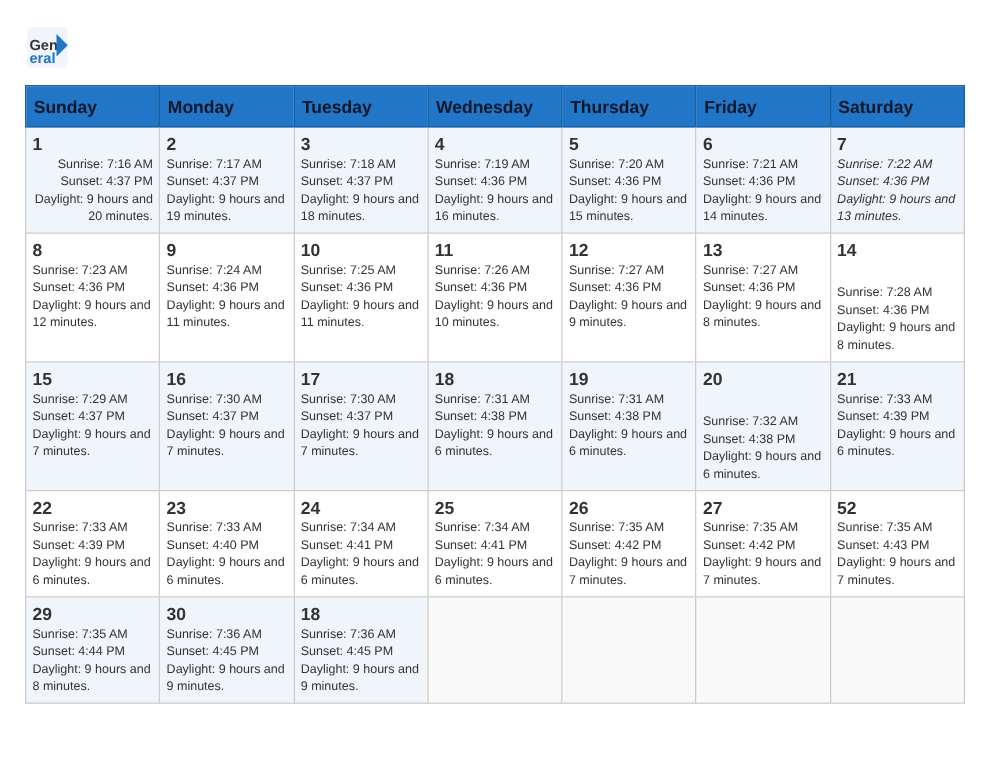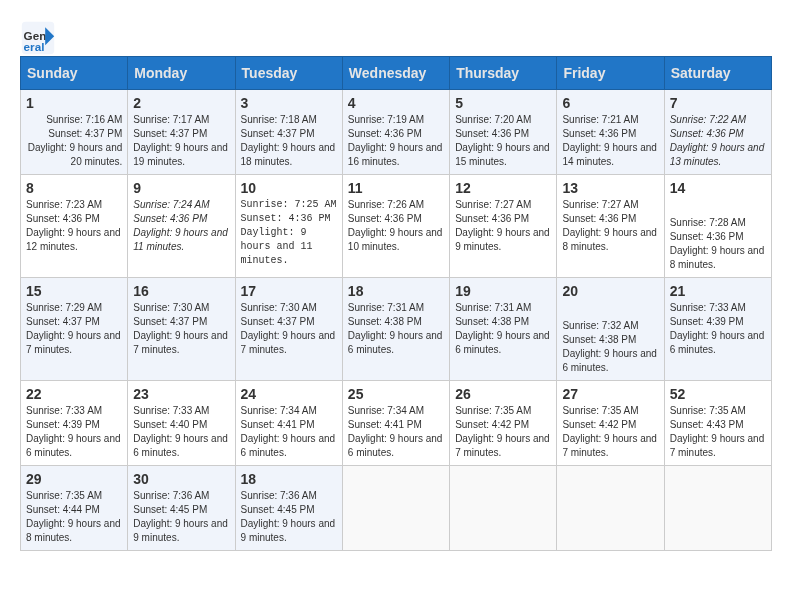--- a/index.html
+++ b/index.html
@@ -7,21 +7,21 @@
       font-family: Arial, sans-serif;
       background: #fff;
       width: 792px;
       min-height: 612px;
       padding: 20px;
     }
     .header-area {
       display: flex;
       justify-content: space-between;
       align-items: flex-start;
-      margin-bottom: 0;
+      margin-bottom: 12px;
     }
     .logo {
       display: flex;
       align-items: center;
     }
     .logo-icon {
       width: 36px;
       height: 36px;
       margin-right: 4px;
     }
@@ -37,21 +37,21 @@
       font-size: 16px;
       color: #555;
     }
     table {
       width: 100%;
       border-collapse: collapse;
       table-layout: fixed;
     }
     thead tr th {
       background: #2176c7;
-      color: #e5e5e5;
+      color: #0f172a;
       font-size: 14px;
       font-weight: bold;
       padding: 8px 6px;
       text-align: left;
       border: 1px solid #1a5fa0;
     }
     tbody tr td {
       border: 1px solid #ccc;
       vertical-align: top;
       padding: 5px 5px;
@@ -162,27 +162,27 @@
       </tr>
       <tr>
         <td>
           <span class="day-num">8</span>
           <div class="cell-text" style="white-space: pre-line;">Sunrise: 7:23 AM
 Sunset: 4:36 PM
 Daylight: 9 hours and 12 minutes.</div>
         </td>
         <td>
           <span class="day-num">9</span>
-          <div class="cell-text" style="white-space: pre-line; font-style: italic;">Sunrise: 7:24 AM
+          <div class="cell-text" style="white-space: pre-line;">Sunrise: 7:24 AM
 Sunset: 4:36 PM
 Daylight: 9 hours and 11 minutes.</div>
         </td>
         <td>
           <span class="day-num">10</span>
-          <div class="cell-text" style="white-space: pre-line; font-family: Liberation Mono, monospace;">Sunrise: 7:25 AM
+          <div class="cell-text" style="white-space: pre-line;">Sunrise: 7:25 AM
 Sunset: 4:36 PM
 Daylight: 9 hours and 11 minutes.</div>
         </td>
         <td>
           <span class="day-num">11</span>
           <div class="cell-text" style="white-space: pre-line;">Sunrise: 7:26 AM
 Sunset: 4:36 PM
 Daylight: 9 hours and 10 minutes.</div>
         </td>
         <td>

